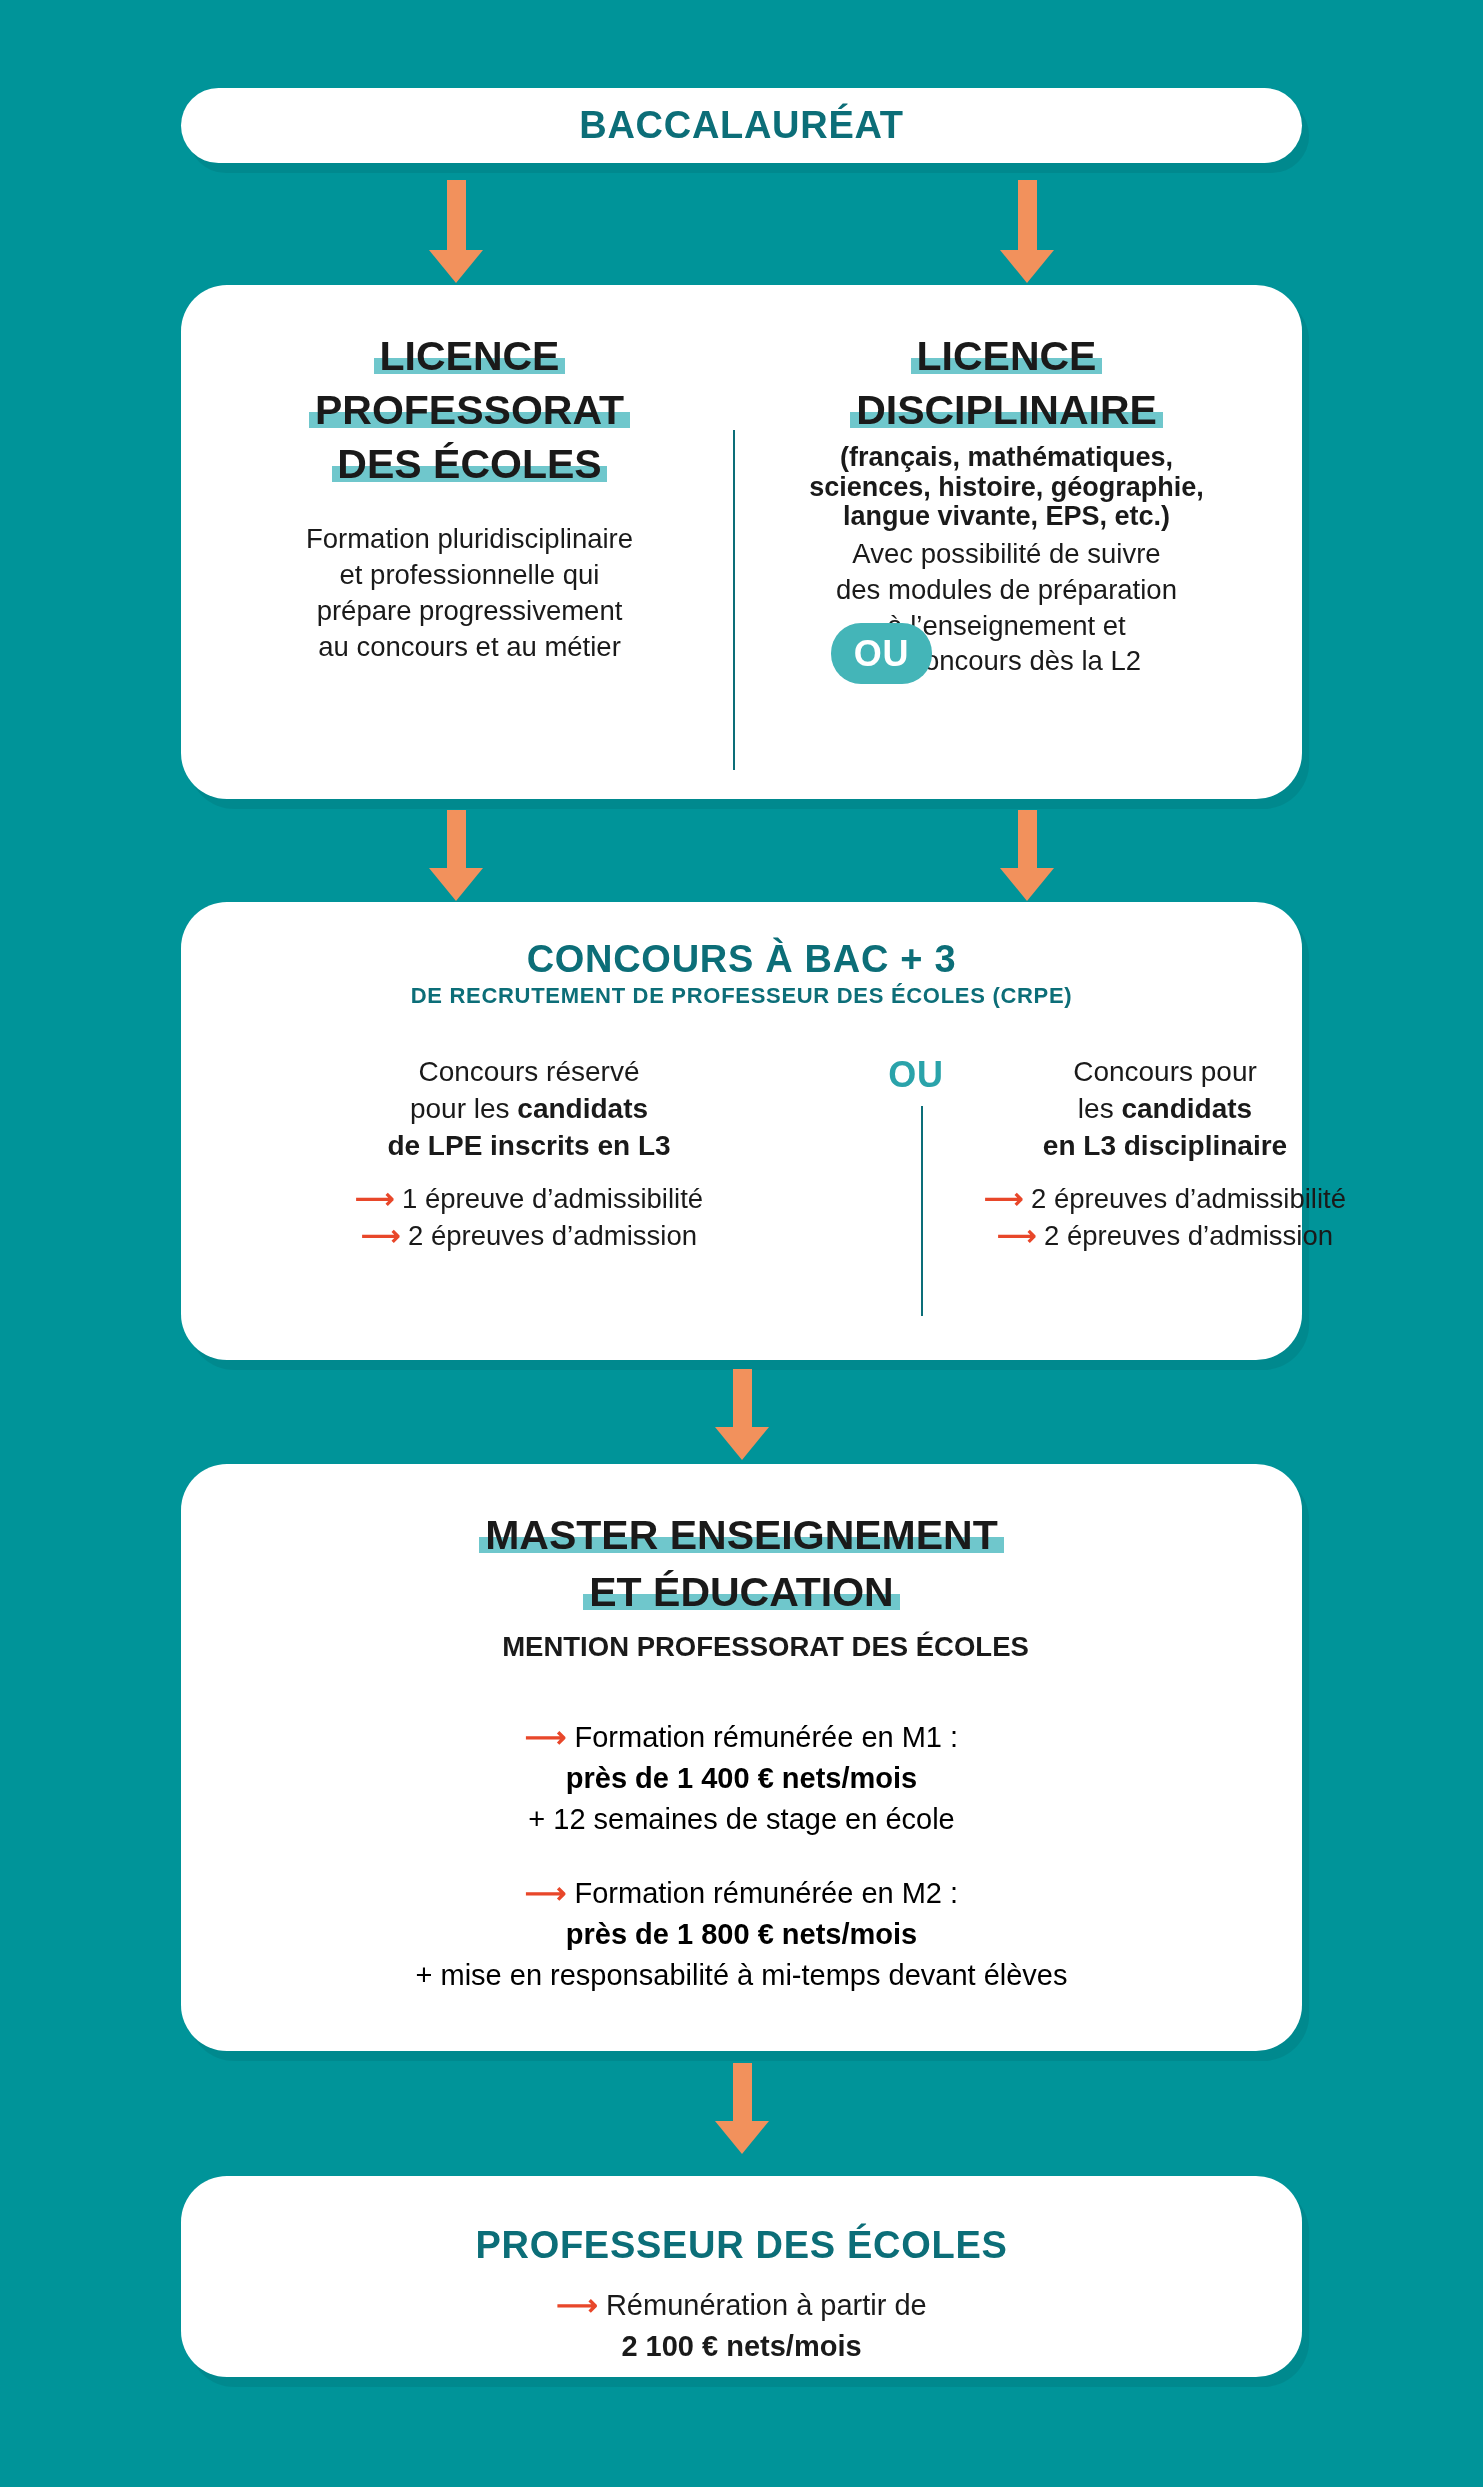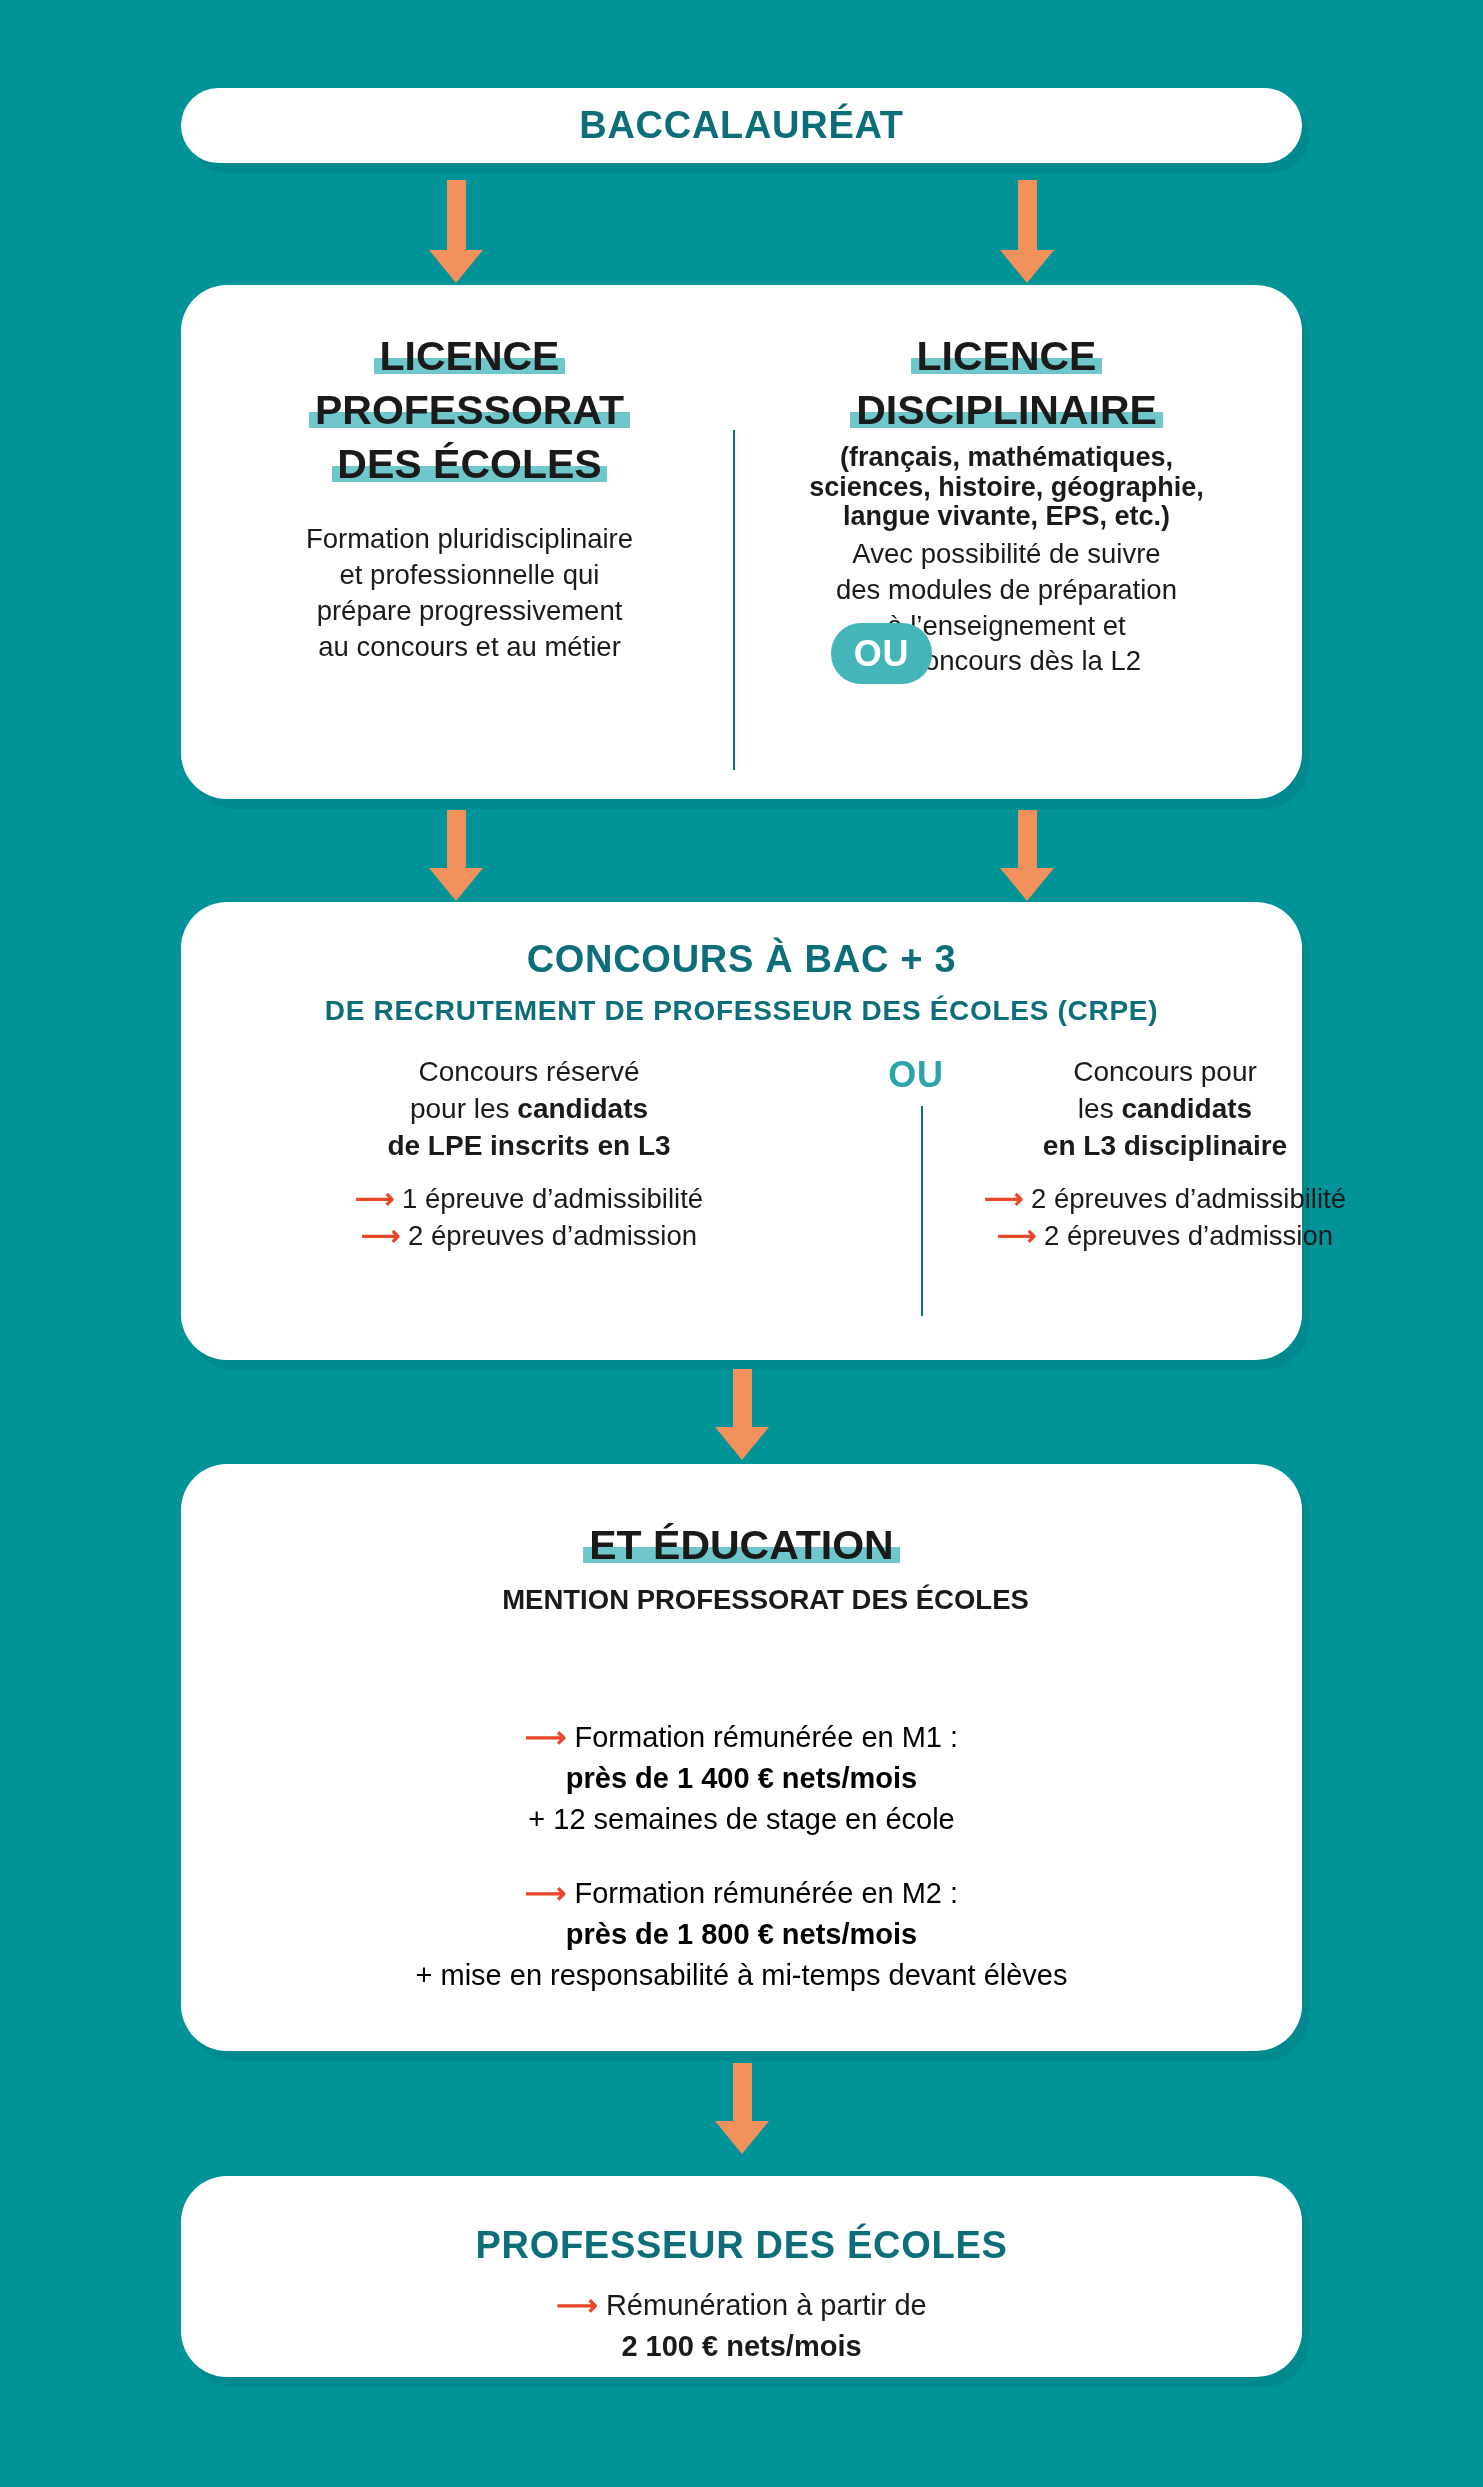--- a/index.html
+++ b/index.html
@@ -119,21 +119,21 @@
 
   .lic-title{ text-align:center; font-size:41px; }
   .lic-title .hl-line .hl{ height:16px; bottom:2.9px; }
   .lic-sub{ font-size:27px; }
   .lic-body{ font-size:27.5px; }
 
   
   #box-concours{ left:181px; top:902px; width:1121px; height:458px; }
   #concours-title{ position:absolute; left:0; right:0; top:38px; }
   #concours-title .l1{ font-size:38px; }
-  #concours-title .l2{ font-size:28px; margin-top:18px; }
+  #concours-title .l2{ font-size:22px; margin-top:6px; }
   #box-concours .vsep{ left:740px; top:145px; height:269px; }
   #ou-2{ left:690px; top:142px; width:90px; height:62px; border-radius:20px; font-size:36px; }
   #cc-left{ position:absolute; left:80px; top:151px; width:536px; }
   #cc-right{ position:absolute; left:716px; top:151px; width:536px; }
   .cc-head{ font-size:28px; line-height:1.33; text-align:center; color:#1A1A1A; }
   .cc-item{ font-size:27.5px; color:#1A1A1A; text-align:center; margin-top:4.3px; }
 
   
   #box-master{ left:181px; top:1464px; width:1121px; height:587px; }
   #master-title{ position:absolute; left:0; right:0; top:48px; text-align:center; }
@@ -260,20 +260,21 @@
   </div>
 
   <div class="arrow" style="left:742px; top:1369px;">
     <div class="shaft" style="height:58px;"></div>
     <div class="head" style="top:58px;"></div>
   </div>
 
   <div class="box white" id="box-master">
 
     <div id="master-title">
+      <div class="m1"><span class="hl-line"><span class="hl"></span><span class="tx">MASTER ENSEIGNEMENT</span></span></div>
       <div class="m2"><span class="hl-line"><span class="hl"></span><span class="tx">ET ÉDUCATION</span></span></div>
       <div class="m3 blackhead">MENTION PROFESSORAT DES ÉCOLES</div>
     </div>
 
     <div id="master-body">
       <div class="row">
         <span class="redarrow">⟶</span>
         <span>Formation rémunérée en M1 :</span>
       </div>
       <div class="row b">près de 1 400 € nets/mois</div>

